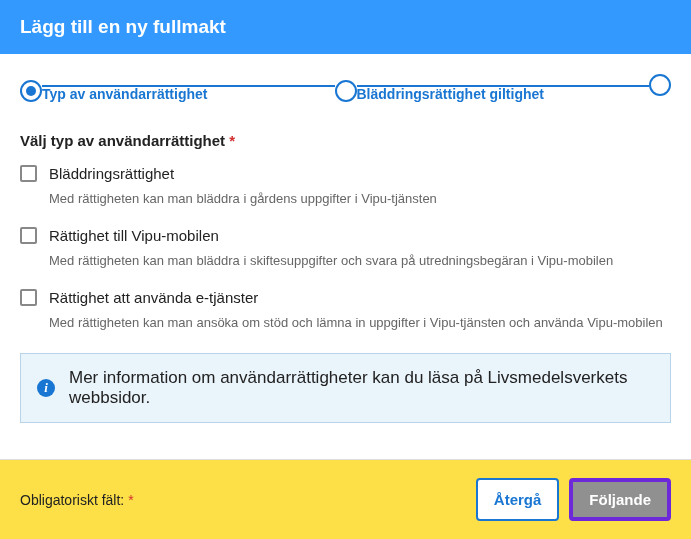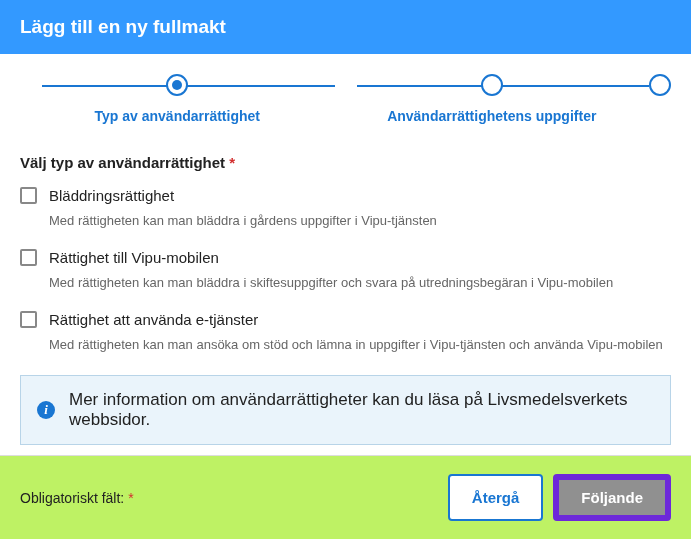--- a/index.html
+++ b/index.html
@@ -26,22 +26,22 @@
   }
   .stepper {
     display: flex;
     align-items: flex-start;
     margin-bottom: 30px;
     position: relative;
   }
   .step {
     flex: 1;
     display: flex;
-    flex-direction: column;
-    align-items: center;
+    flex-direction: row;
+    align-items: flex-end;
     position: relative;
   }
   .step:last-child { flex: 0 0 auto; }
   .step-circle {
     width: 22px;
     height: 22px;
     border: 2px solid #1976d2;
     border-radius: 50%;
     background: #fff;
     position: relative;
@@ -132,45 +132,45 @@
   .info-text {
     font-size: 17px;
     color: #222;
   }
   .footer {
     display: flex;
     align-items: center;
     justify-content: space-between;
     padding: 18px 20px;
     border-top: 1px solid #ddd;
-    background: #bef264;
+    background: #fde047;
   }
   .footer-left {
     font-size: 14px;
     color: #222;
   }
   .footer-buttons {
     display: flex;
     gap: 10px;
   }
   .btn {
-    padding: 9px 22px;
+    padding: 9px 16px;
     font-size: 15px;
     font-weight: bold;
     border-radius: 4px;
     cursor: pointer;
   }
   .btn-outline {
     background: #fff;
     border: 2px solid #1976d2;
     color: #1976d2;
   }
   .btn-disabled {
     background: #909090;
-    border: 6px solid #6d28d9;
+    border: 4px solid #6d28d9;
     color: #fff;
   }
 </style>
 </head>
 <body>
 
 <div class="header">
   <span>Lägg till en ny fullmakt</span>
 </div>
 
@@ -178,21 +178,21 @@
 
   <div class="stepper">
     <div class="step">
       <div class="step-circle active"></div>
       <div class="step-line"></div>
       <div class="step-label">Typ av användarrättighet</div>
     </div>
     <div class="step">
       <div class="step-circle"></div>
       <div class="step-line"></div>
-      <div class="step-label">Användarrättighetens uppgifter</div>
+      <div class="step-label">Bläddringsrättighet giltighet</div>
     </div>
     <div class="step">
       <div class="step-circle"></div>
     </div>
   </div>
 
   <div class="section-title">
     <span>Välj typ av användarrättighet</span>
     <span class="required">*</span>
   </div>

